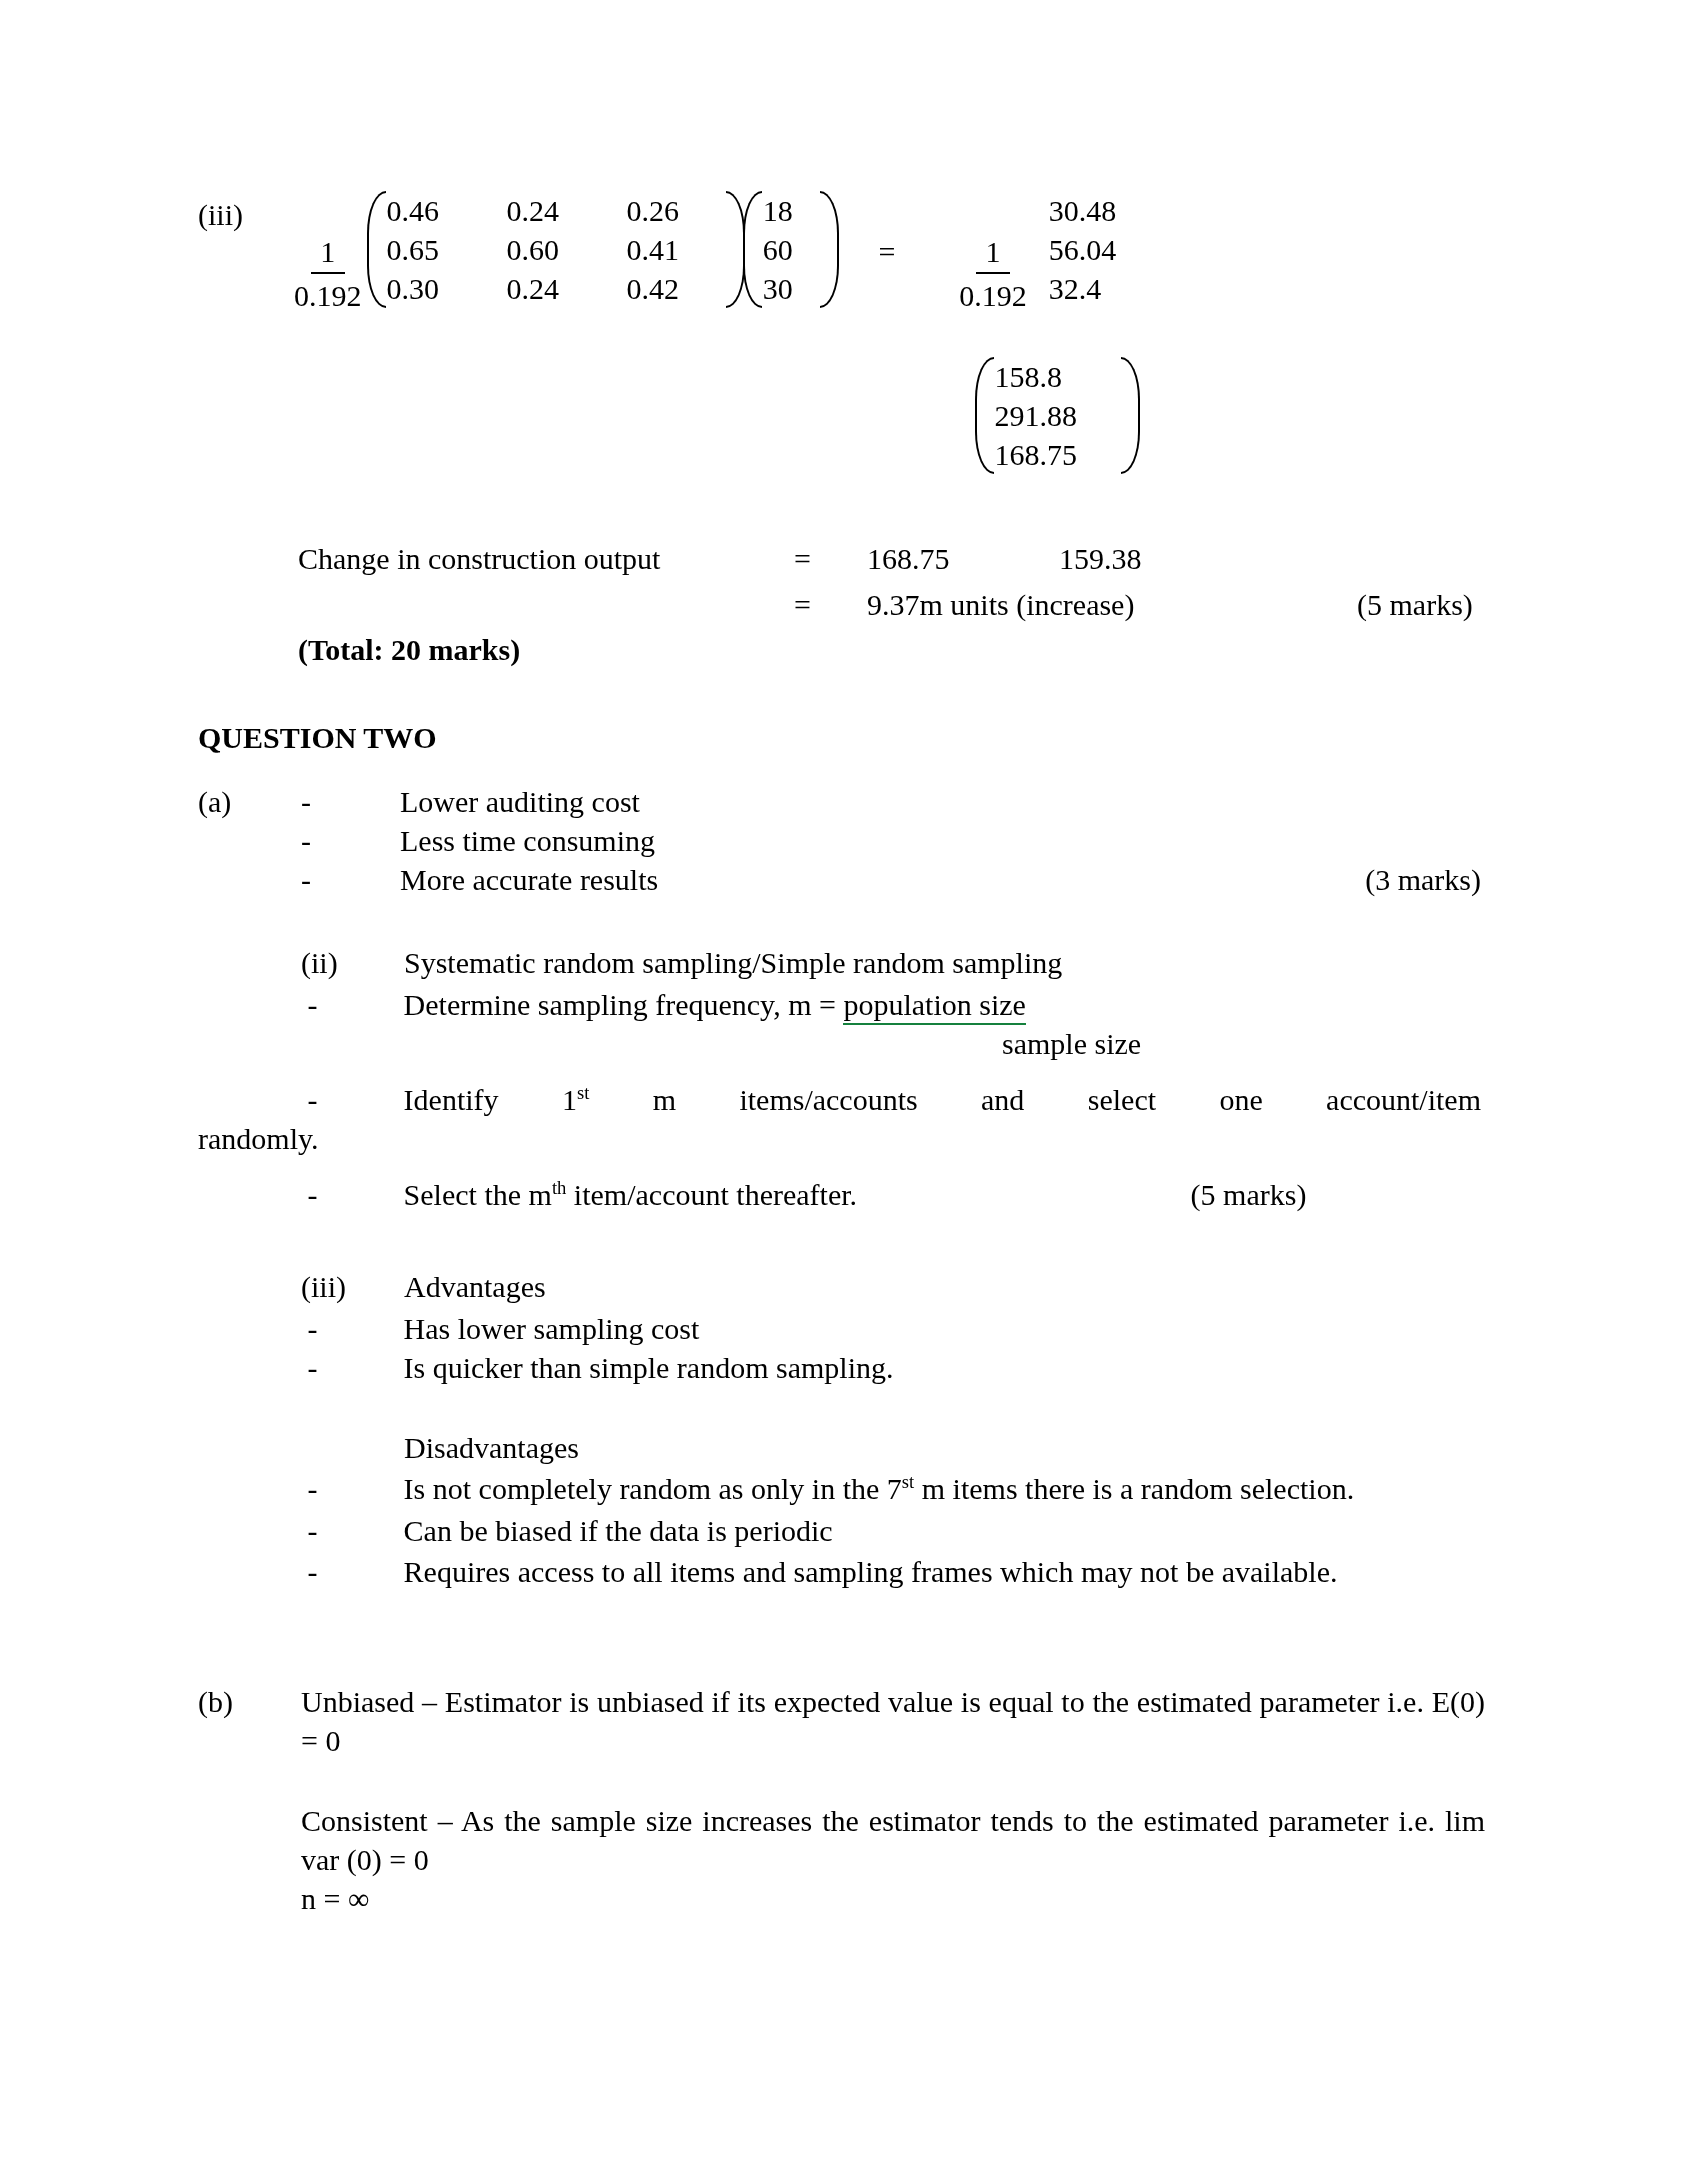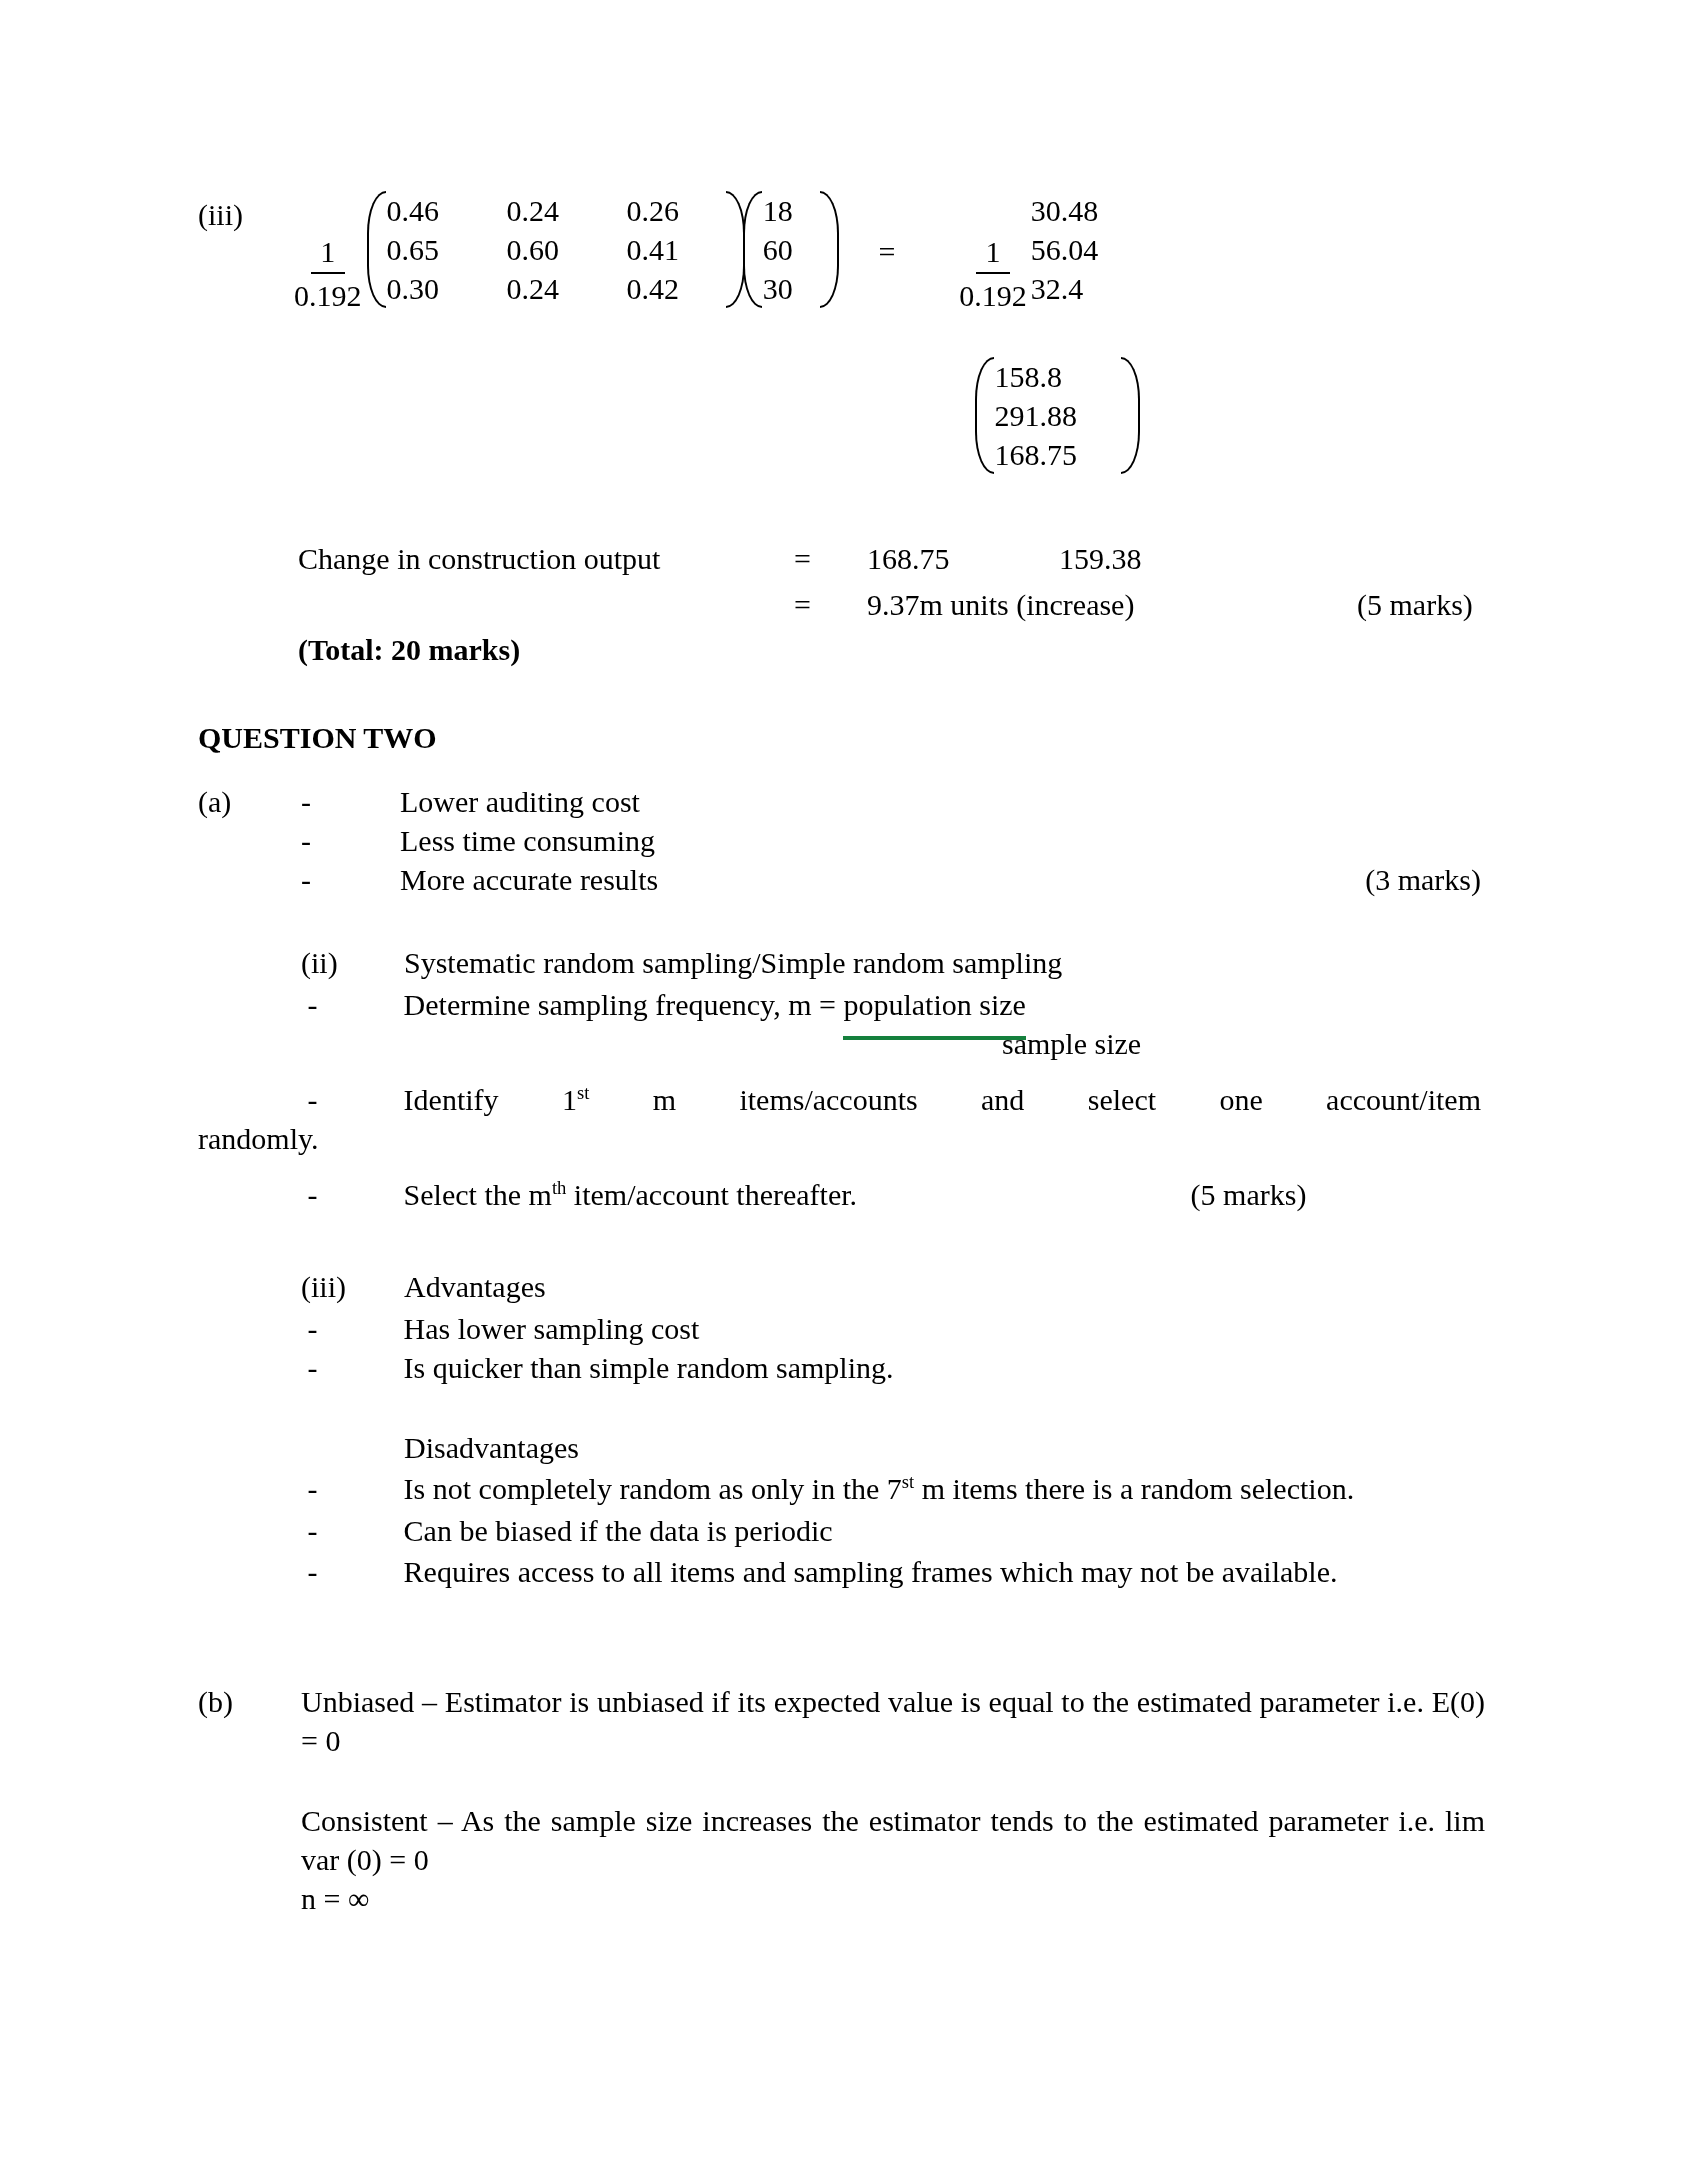--- a/index.html
+++ b/index.html
@@ -100,21 +100,21 @@
   .lbl-a { width: 103px; flex: 0 0 103px; }
   .dash1 { width: 99px; flex: 0 0 99px; }
   .lbl-ii { width: 103px; flex: 0 0 103px; }
   .dash2 { width: 96px; flex: 0 0 96px; }
 
   .just { text-align: justify; text-align-last: left; }
 
   .heading-bold { font-weight: bold; font-size: 30px; }
   .total-bold { font-weight: bold; font-size: 30px; }
 
-  .ufrac-num { border-bottom: 4px solid #15803d; padding-bottom: 15px; }
+  .ufrac-num { border-bottom: 2px solid #15803d; padding-bottom: 2px; }
 
   sup { font-size: 0.62em; vertical-align: super; line-height: 0; }
 </style>
 </head>
 <body>
 
 <div class="page">
 
   <div class="abs" style="left:198px; top:195px;">
     <span class="body-text">(iii)</span>
@@ -149,21 +149,21 @@
       </div>
     </div>
 
     <div class="eqsign" style="margin-left:56px; margin-top:41px;">=</div>
 
     <div class="frac" style="margin-left:64px; margin-top:41px;">
       <span class="num">1</span>
       <span class="den">0.192</span>
     </div>
 
-    <div class="rescol" style="margin-left:4px;">
+    <div class="rescol" style="margin-left:22px;">
       <div>30.48</div>
       <div>56.04</div>
       <div>32.4</div>
     </div>
   </div>
 
   <div class="abs" style="left:992px; top:357px;">
     <div class="bracket">
       <div class="mtx-grid res">
         <div>158.8</div>

